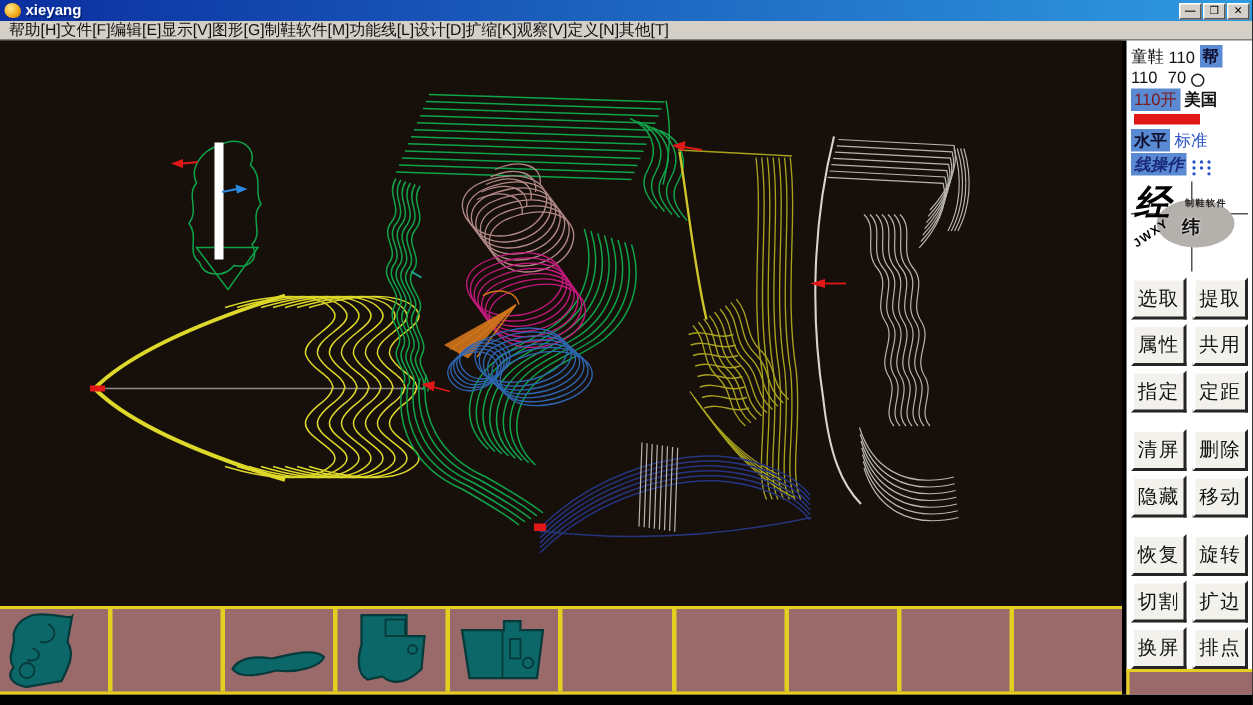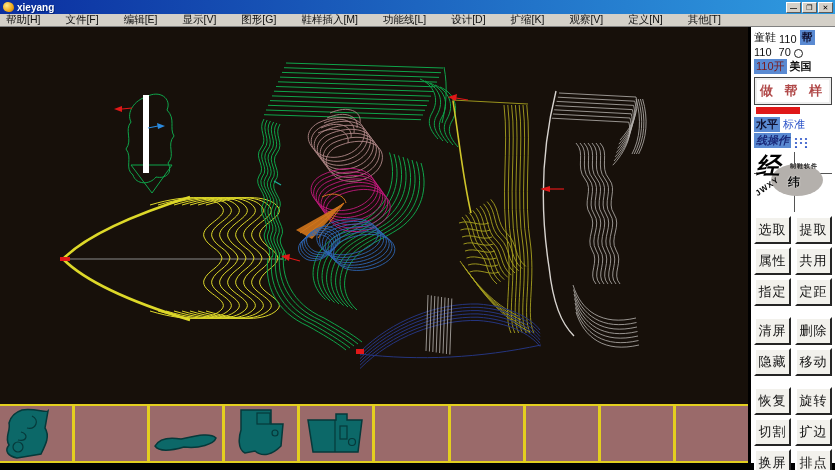--- a/index.html
+++ b/index.html
@@ -10,21 +10,21 @@
   #titlebar{height:14px;display:flex;align-items:center;padding:0 2px;
     background:linear-gradient(90deg,var(--title-bar-start),var(--title-bar-end));}
   #app-icon{width:11px;height:10px;border-radius:50% 60% 45% 55%;margin:0 3px 0 1px;
     background:radial-gradient(circle at 35% 35%,#ffe98a,#f0a818 60%,#b86a00);}
   #title-text{color:#fff;font-size:10px;font-weight:bold;text-shadow:1px 1px 0 #00227a;flex:1;}
   .winbtn{width:15px;height:11px;margin-left:1px;background:#d4d0c8;border:1px solid;
     border-color:#fff #5a5a5a #5a5a5a #fff;font-size:7px;line-height:9px;text-align:center;
     color:#000;font-weight:bold;}
   
   #menubar{height:13px;background:var(--menu-bg);display:flex;align-items:center;
-    padding:0 6px;gap:25px;border-bottom:1px solid #808080;}
+    padding:0 6px;gap:0;border-bottom:1px solid #808080;}
   .menu-item{font-size:10.5px;color:#111;white-space:nowrap;}
   
   #content{display:flex;height:436px;}
   #left-col{width:748px;display:flex;flex-direction:column;}
   #canvas{height:377px;background:var(--canvas-bg);position:relative;}
   #canvas svg{display:block;}
   
   #strip{height:59px;background:var(--strip-bg);border-top:2px solid var(--strip-divider);
     border-bottom:2px solid var(--strip-divider);display:flex;}
   .cell{flex:1;border-right:3px solid var(--strip-divider);position:relative;}
@@ -101,21 +101,21 @@
     <span class="winbtn">❐</span>
     <span class="winbtn">✕</span>
   </div>
 
   <div id="menubar">
     <span class="menu-item">帮助[H]</span>
     <span class="menu-item">文件[F]</span>
     <span class="menu-item">编辑[E]</span>
     <span class="menu-item">显示[V]</span>
     <span class="menu-item">图形[G]</span>
-    <span class="menu-item">鞋样插入[M]</span>
+    <span class="menu-item">制鞋软件[M]</span>
     <span class="menu-item">功能线[L]</span>
     <span class="menu-item">设计[D]</span>
     <span class="menu-item">扩缩[K]</span>
     <span class="menu-item">观察[V]</span>
     <span class="menu-item">定义[N]</span>
     <span class="menu-item">其他[T]</span>
   </div>
 
   <div id="content">
     <div id="left-col">
@@ -421,21 +421,20 @@
         </div>
         <div class="sb-row">
           <span>110</span>
           <span style="margin-left:4px;">70</span>
           <span class="circle-ind"></span>
         </div>
         <div class="sb-row">
           <span class="hl-blue txt-dkred">110开</span>
           <span style="font-weight:bold;">美国</span>
         </div>
-        <div id="make-btn">做 帮 样</div>
         <div id="red-bar"></div>
         <div class="sb-row">
           <span class="hl-blue">水平</span>
           <span class="txt-blue">标准</span>
         </div>
         <div class="sb-row">
           <span class="hl-blue" style="color:#1a2a7a;font-style:italic;">线操作</span>
           <svg width="14" height="11" viewBox="0 0 14 11">
             <g fill="#2a52c8">
               <circle cx="2" cy="2" r="1.1"></circle>

